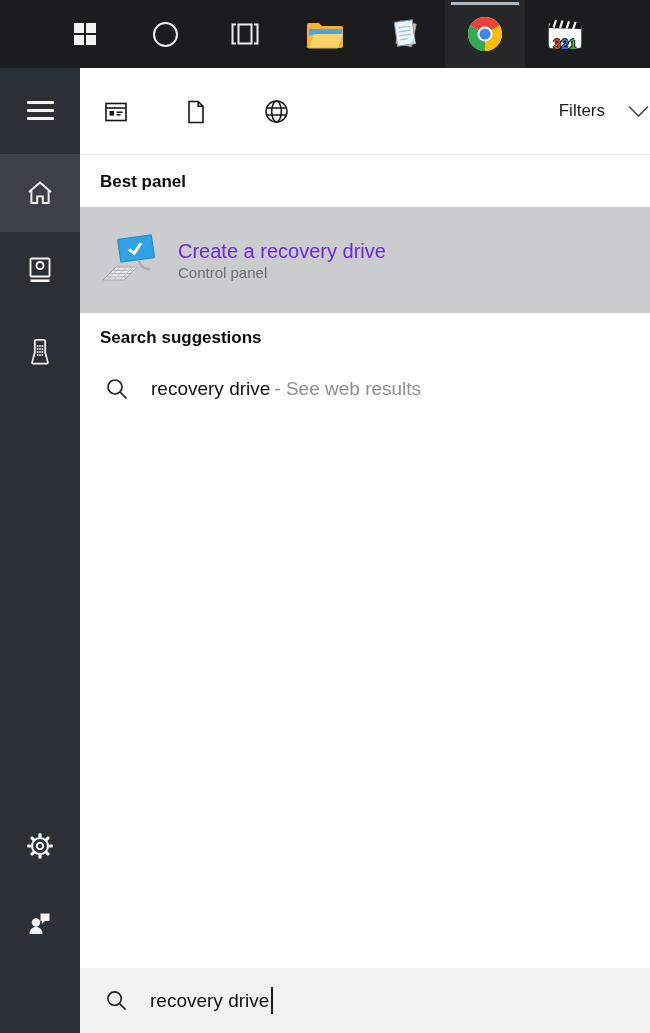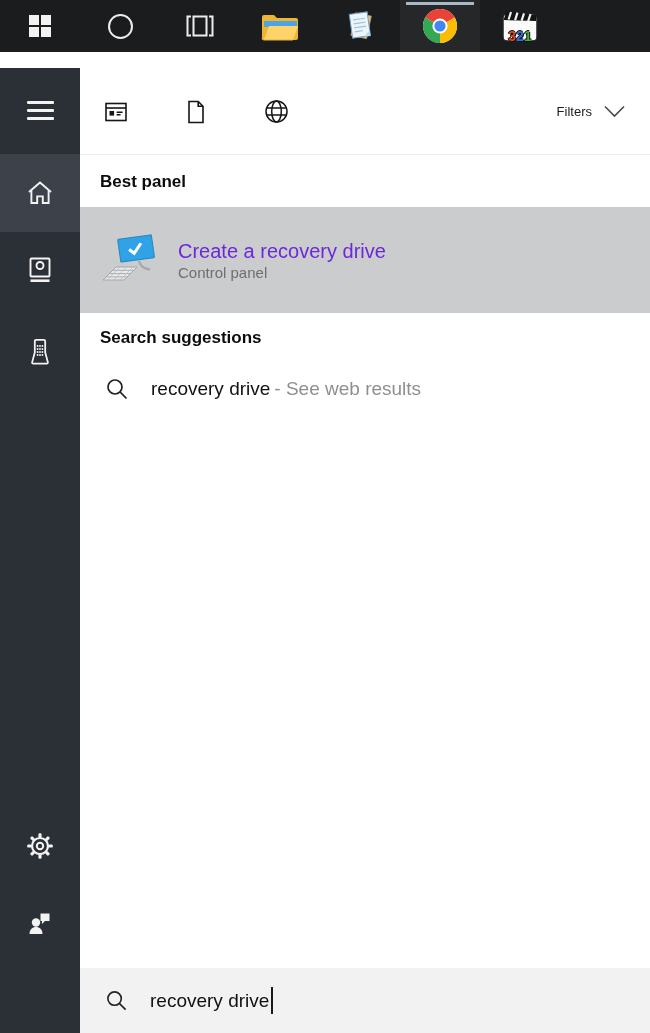--- a/index.html
+++ b/index.html
@@ -1,21 +1,21 @@
 <!DOCTYPE html>
 <html><head>
 <meta charset="utf-8">
 <style>
   html,body{margin:0;padding:0;}
   body{width:650px;height:1033px;overflow:hidden;background:#fff;
        font-family:"Liberation Sans",sans-serif;-webkit-font-smoothing:antialiased;}
   .screen{position:relative;width:650px;height:1033px;}
 
   
-  .taskbar{height:52px;background:#1b1c1e;display:flex;align-items:stretch;}
+  .taskbar{height:68px;background:#1b1c1e;display:flex;align-items:stretch;justify-content:center;}
   .tb-item{width:80px;display:flex;align-items:center;justify-content:center;
            position:relative;cursor:pointer;}
   .tb-item.active{background:rgba(255,255,255,.05);}
   .tb-item.active::before{content:"";position:absolute;top:2px;left:6px;right:6px;
            height:3px;background:#a6bac9;}
   .winlogo{display:grid;grid-template-columns:10px 10px;grid-template-rows:10px 10px;
            gap:2px;}
   .winlogo div{background:#f2f2f2;}
   .cortana-ring{width:21px;height:21px;border:2.5px solid #ededed;border-radius:50%;}
   .pr-box{width:36px;height:36px;background:#270b33;border:3px solid #bf63ea;
@@ -35,22 +35,22 @@
   .sb-item.selected{background:#3d424a;}
   .hamburger{display:flex;flex-direction:column;gap:5px;}
   .hamburger div{width:27px;height:3px;background:#f3f3f3;border-radius:1px;}
 
   .main{flex:1;display:flex;flex-direction:column;background:#fff;min-width:0;}
 
   .filterbar{height:87px;flex:none;display:flex;align-items:center;
              border-bottom:1px solid #ececec;box-sizing:border-box;position:relative;}
   .fb-icon{width:32px;height:87px;display:flex;align-items:center;justify-content:center;
            position:absolute;top:0;cursor:pointer;}
-  .filters{margin-left:auto;padding-right:24px;display:flex;align-items:center;gap:11px;
-           font-size:13px;color:#1b1b1b;cursor:pointer;}
+  .filters{margin-left:auto;display:flex;align-items:center;gap:22px;
+           font-size:17px;color:#1b1b1b;cursor:pointer;}
 
   .section-header{height:52px;box-sizing:border-box;padding:17px 0 0 20px;
            font-size:17px;font-weight:bold;color:#0c0c0c;}
   .best-row{height:106px;flex:none;background:#cacccd;display:flex;align-items:center;
            padding-left:20px;cursor:pointer;}
   .best-text{margin-left:18px;display:flex;flex-direction:column;}
   .result-title{font-size:20px;color:#6d28d9;}
   .result-sub{font-size:15px;color:#6f6f6f;margin-top:1px;}
 
   .sugg-header{padding:15px 0 0 20px;font-size:17px;font-weight:bold;color:#0c0c0c;}

